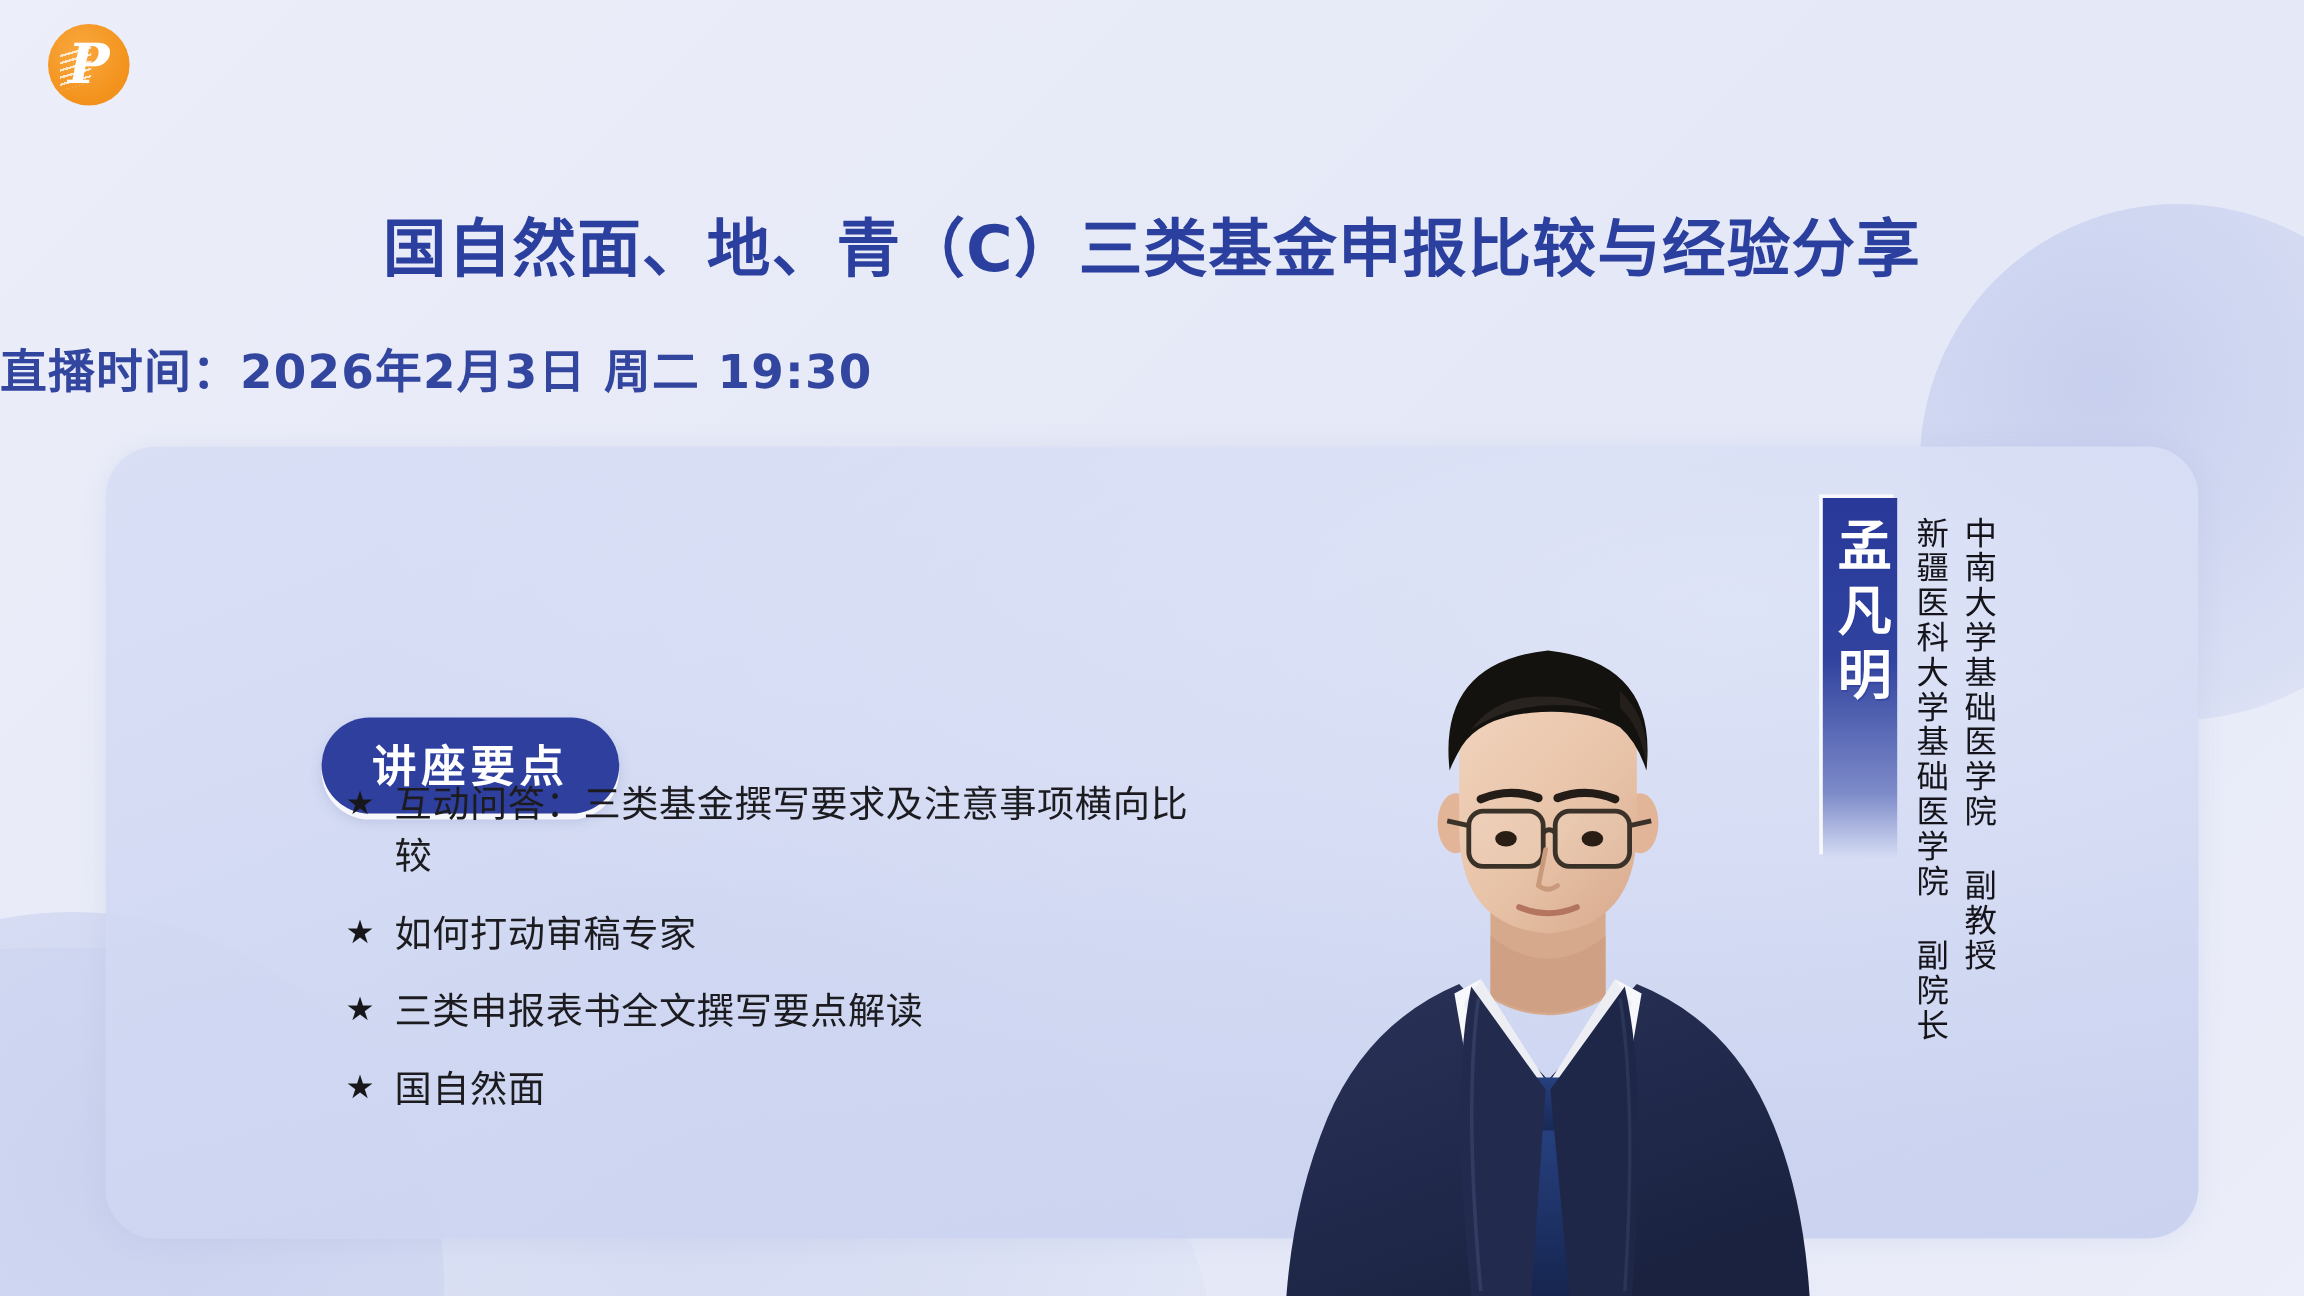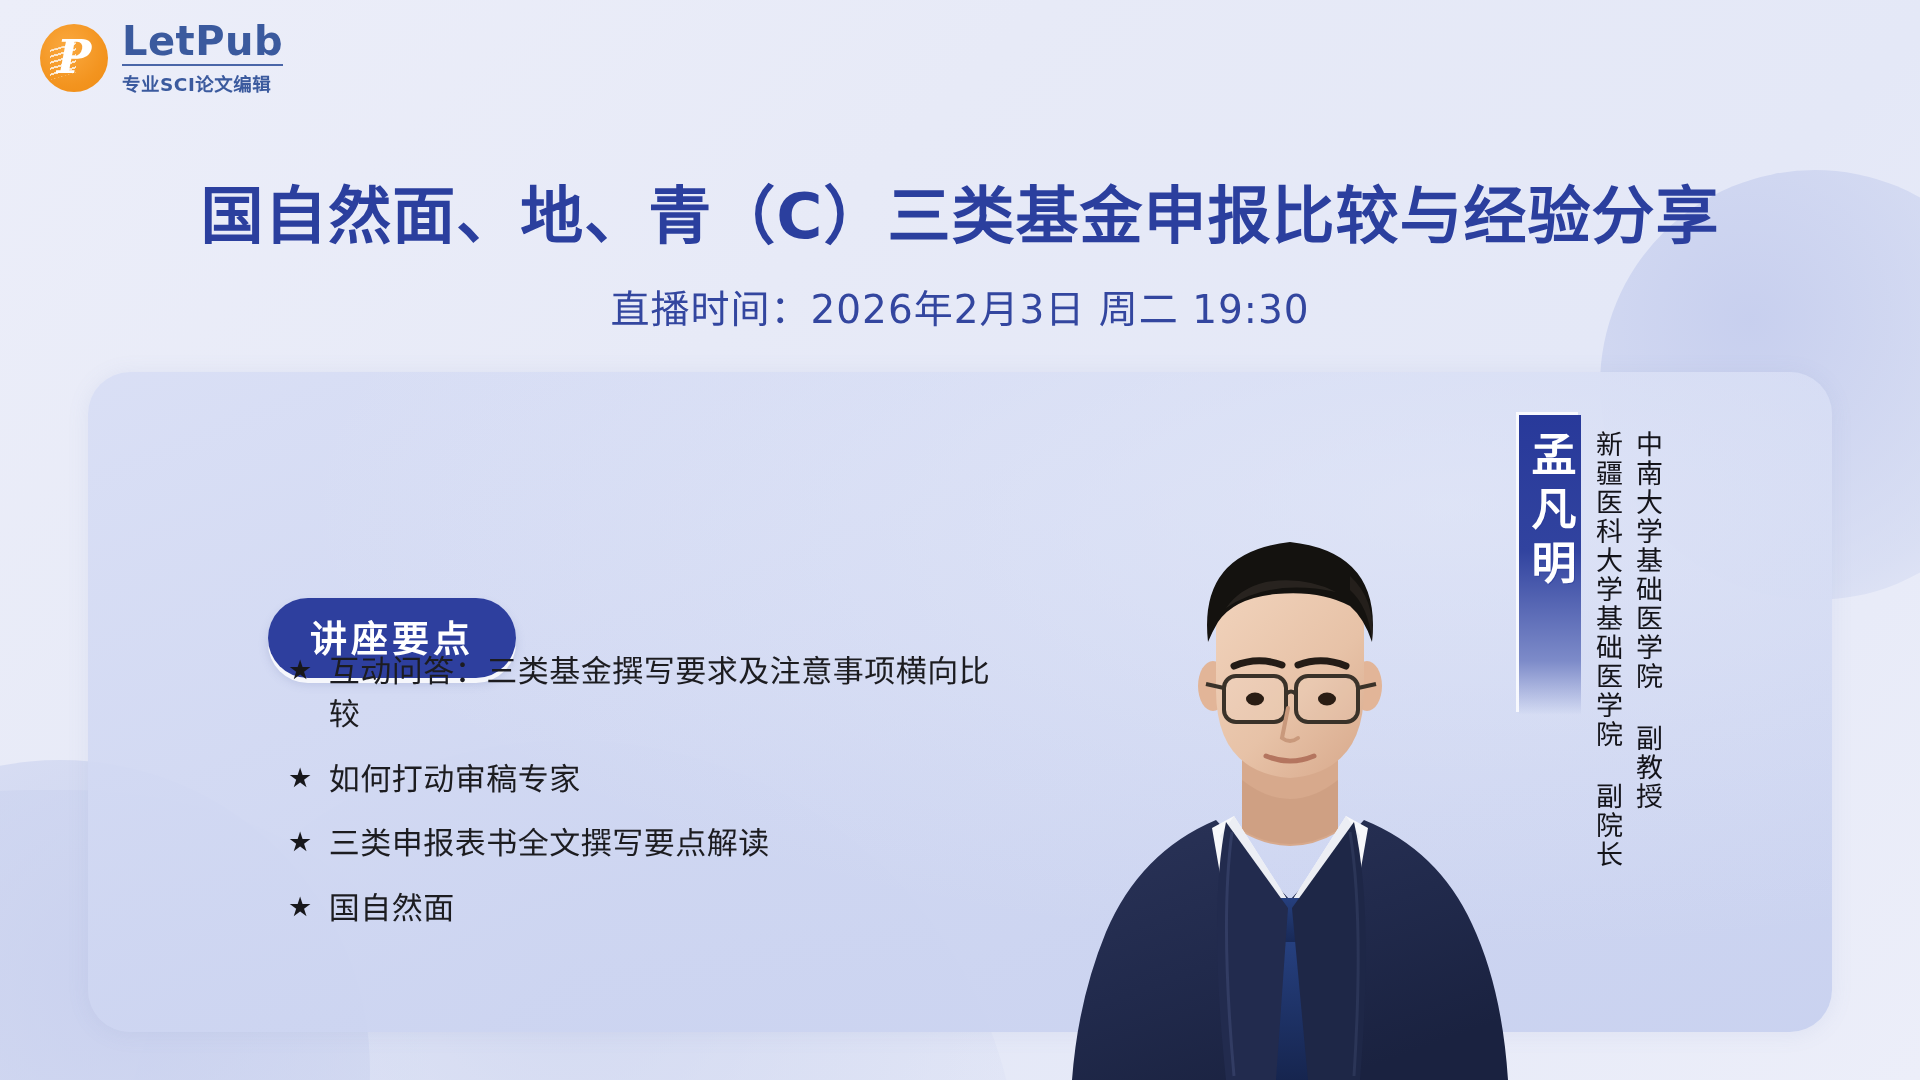--- a/index.html
+++ b/index.html
@@ -109,34 +109,34 @@
     color: #3b5a9e;
   }
 
   
   .title {
     position: absolute;
     left: 0;
     right: 0;
     top: 165px;
     text-align: center;
-    font-size: 63px;
+    font-size: 53px;
     font-weight: 700;
     letter-spacing: 1px;
     color: #2b3f9e;
     white-space: nowrap;
   }
   .subtitle {
     position: absolute;
     left: 0;
     right: 0;
     top: 278px;
-    text-align: center;
+    text-align: left;
     font-size: 39px;
-    font-weight: 400;
+    font-weight: 700;
     letter-spacing: 1px;
     color: #33469f;
     white-space: nowrap;
   }
 
   
   .card {
     position: absolute;
     left: 88px;
     top: 372px;
@@ -261,24 +261,20 @@
   <div class="blob blob-tr"></div>
   <div class="blob blob-mid"></div>
   <div class="blob blob-bl2"></div>
   <div class="blob blob-bl"></div>
 
   <div class="logo-wrap">
     <div class="logo-mark">
       <div class="mark-lines"></div>
       <div class="mark-p">P</div>
     </div>
-    <div class="logo-text">
-      <div class="logo-name">LetPub</div>
-      <div class="logo-sub">专业SCI论文编辑</div>
-    </div>
   </div>
 
   <div class="title">国自然面、地、青（C）三类基金申报比较与经验分享</div>
   <div class="subtitle">直播时间：2026年2月3日 周二 19:30</div>
 
   <div class="card">
     <div class="card-sheen"></div>
   </div>
 
   <div class="photo">

